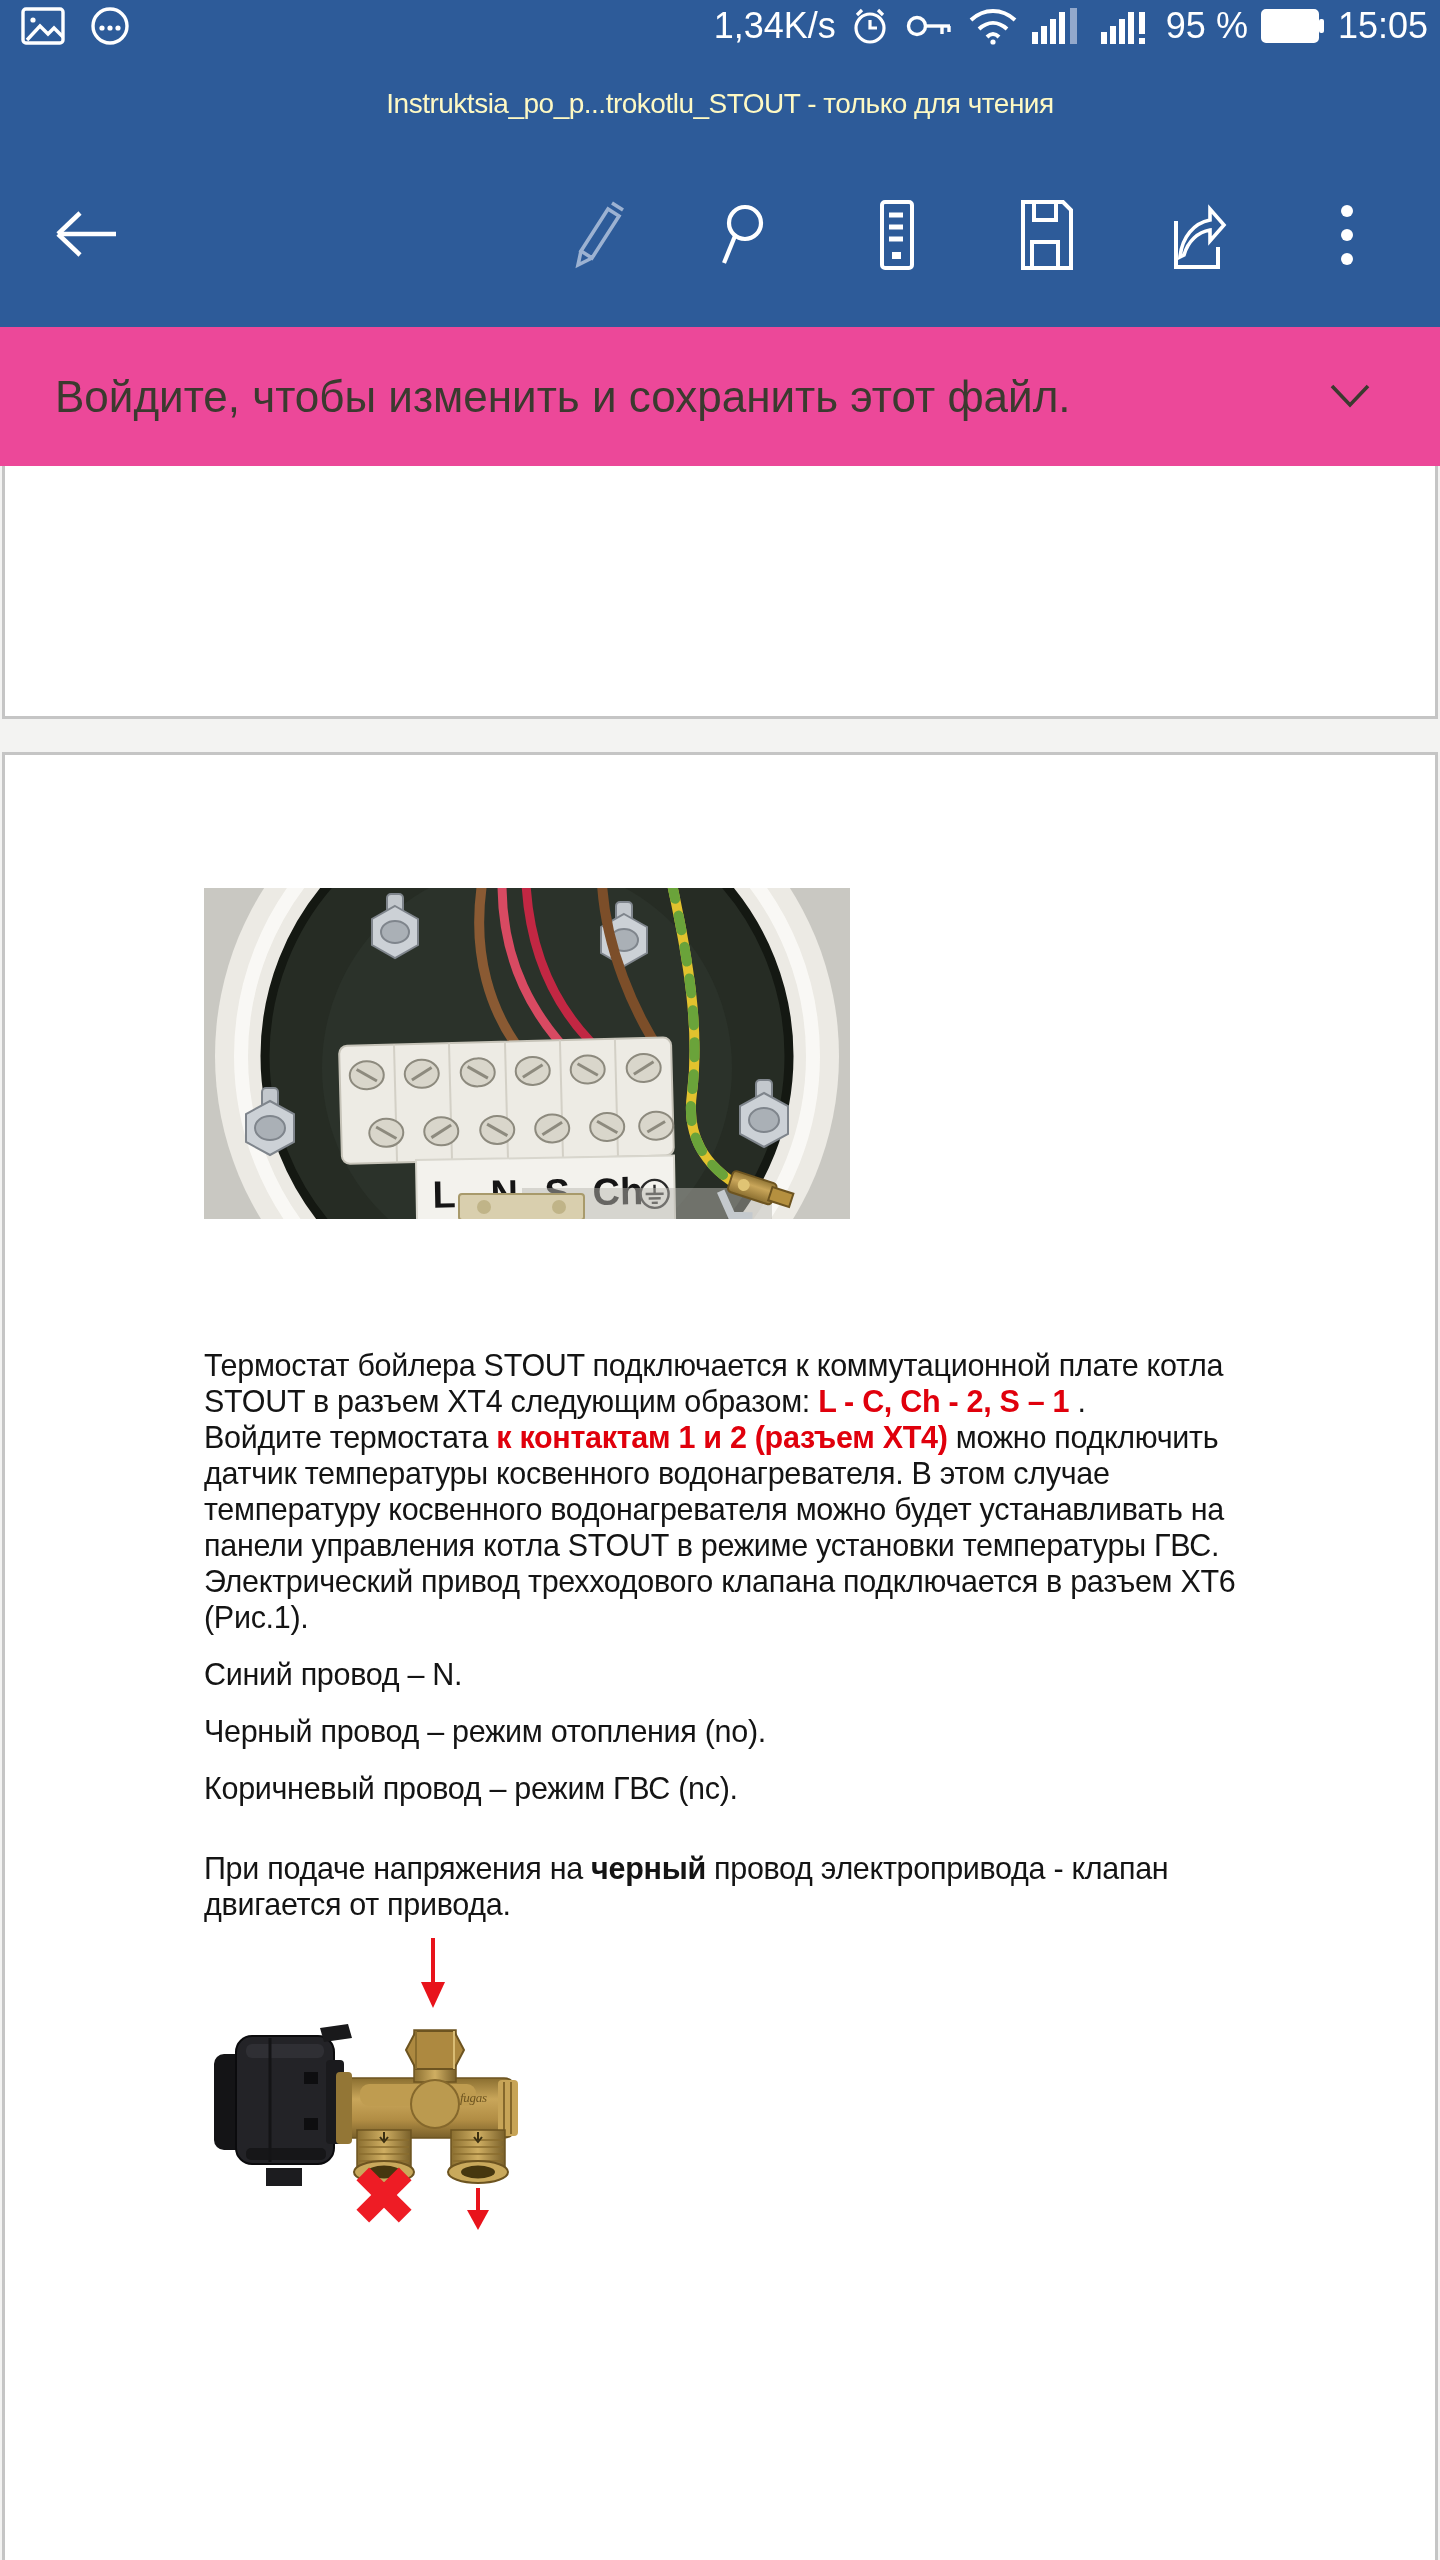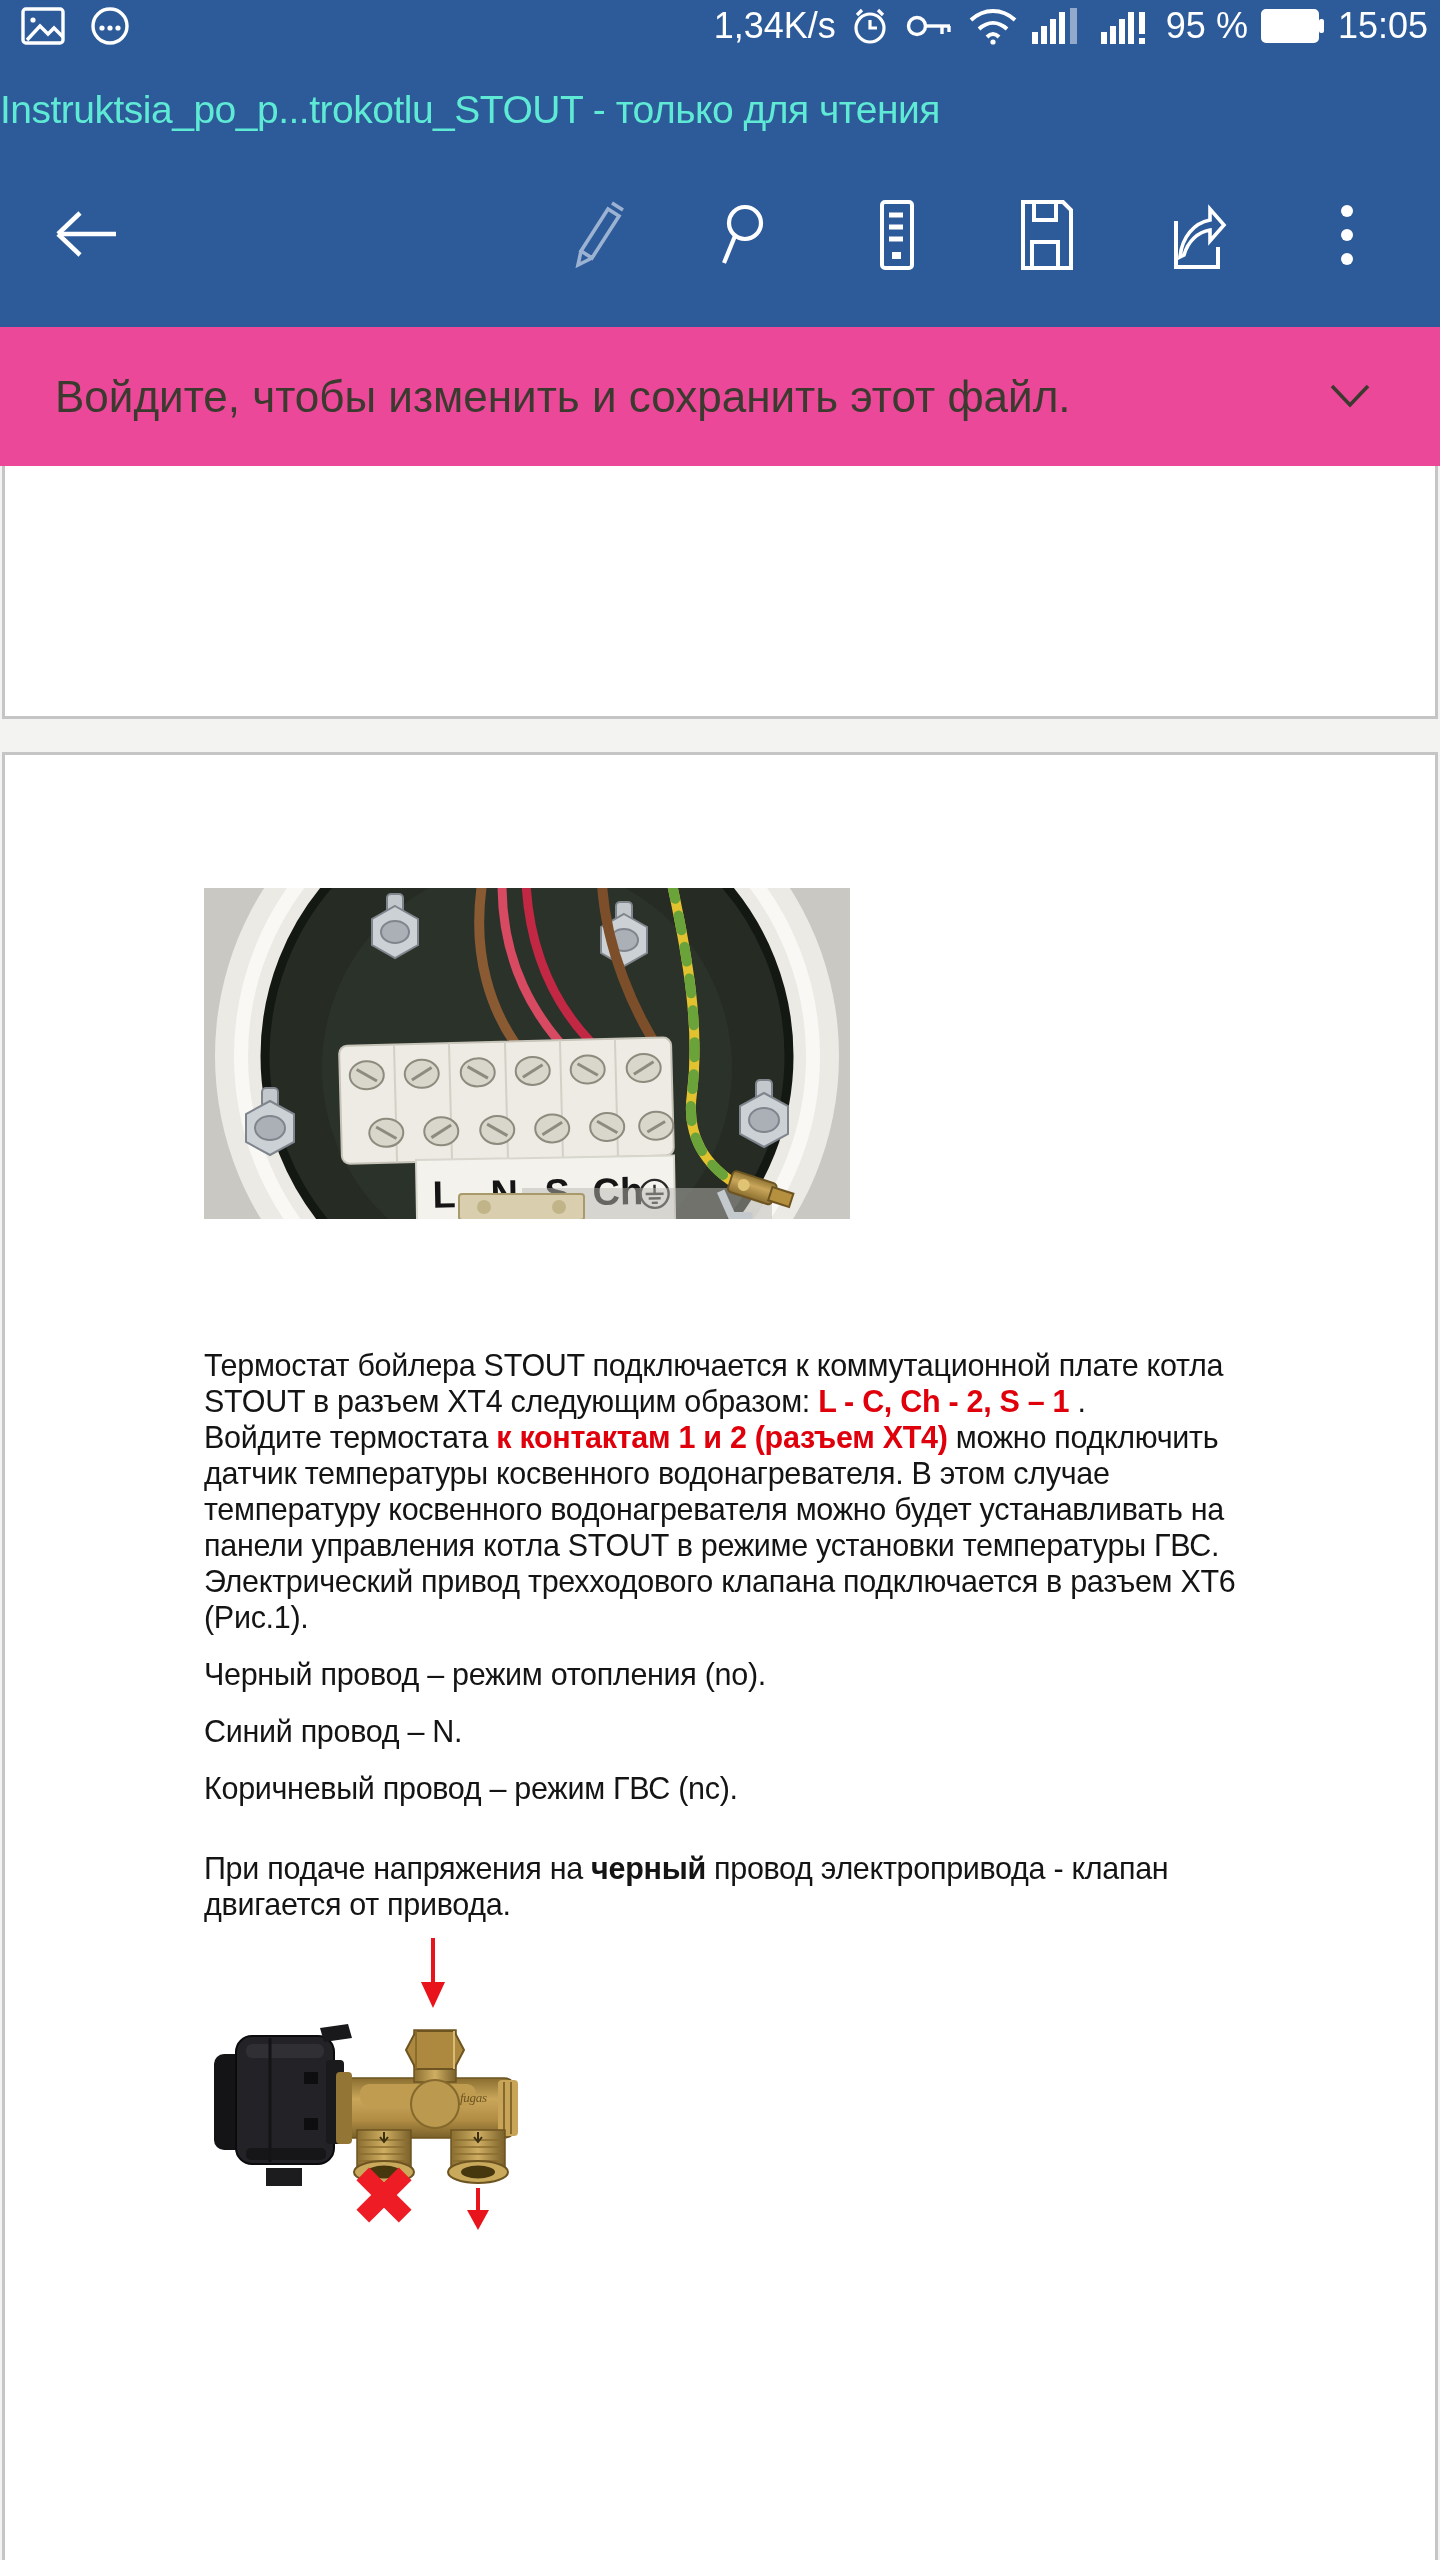--- a/index.html
+++ b/index.html
@@ -9,22 +9,22 @@
 
   
   .app-header { position:absolute; top:0; left:0; right:0; height:327px; background:#2d5b99; }
   .status-bar { position:absolute; top:2px; left:20px; right:12px; height:48px;
                 display:flex; align-items:center; color:#fff; font-size:36px; }
   .status-left { display:flex; align-items:center; gap:22px; }
   .status-right { margin-left:auto; display:flex; align-items:center; gap:13px; }
   .status-right .txt { white-space:nowrap; }
   .sicon { display:inline-flex; align-items:center; }
 
-  .title-bar { position:absolute; top:88px; left:0; right:0; 
-               color:#5eead4; font-size:39px; letter-spacing:-0.5px; }
+  .title-bar { position:absolute; top:88px; left:0; right:0; text-align:center;
+               color:#fef9c3; font-size:28px; letter-spacing:-0.5px; }
 
   .toolbar { position:absolute; top:186px; left:0; right:0; height:100px; }
   .back-btn { position:absolute; left:50px; top:18px; width:72px; height:60px; }
   .tool-icons { position:absolute; right:62px; top:10px; display:flex; gap:88px; }
   .tool-btn { width:62px; height:78px; display:flex; align-items:center; justify-content:center; }
 
   
   .banner { position:absolute; top:327px; left:0; right:0; height:139px; background:#ec4899;
             display:flex; align-items:center; padding:0 66px 0 55px;
             color:#3b3a2f; font-size:44px; }
@@ -325,22 +325,22 @@
           </g>
         </g>
       </svg>
 
 
       <div class="text-col">
         <div id="paragraphs">
             <p><span>Термостат бойлера STOUT подключается к коммутационной плате котла STOUT в разъем ХТ4 следующим образом: </span><span class="run-red-bold">L - C, Ch - 2, S – 1</span><span> .</span></p>
             <p><span>Войдите термостата </span><span class="run-red-bold">к контактам 1 и 2 (разъем ХТ4)</span><span> можно подключить датчик температуры косвенного водонагревателя. В этом случае температуру косвенного водонагревателя можно будет устанавливать на панели управления котла STOUT в режиме установки температуры ГВС.</span></p>
             <p><span>Электрический привод трехходового клапана подключается в разъем ХТ6 (Рис.1).</span></p>
+            <p><span>Синий провод – N.</span></p>
             <p><span>Черный провод – режим отопления (no).</span></p>
-            <p><span>Синий провод – N.</span></p>
             <p><span>Коричневый провод – режим ГВС (nc).</span></p>
             <p><span>При подаче напряжения на </span><span class="run-bold">черный</span><span> провод электропривода -  клапан двигается от привода.</span></p>
           </div>
 
         <svg class="valve-fig" viewBox="0 0 312 300" width="312" height="300">
           <defs>
             <linearGradient id="brassv" x1="0" y1="0" x2="0" y2="1">
               <stop offset="0" stop-color="#8a6e30"></stop>
                 <stop offset="0.35" stop-color="#c9a65a"></stop>
               <stop offset="0.7" stop-color="#b18d44"></stop>

